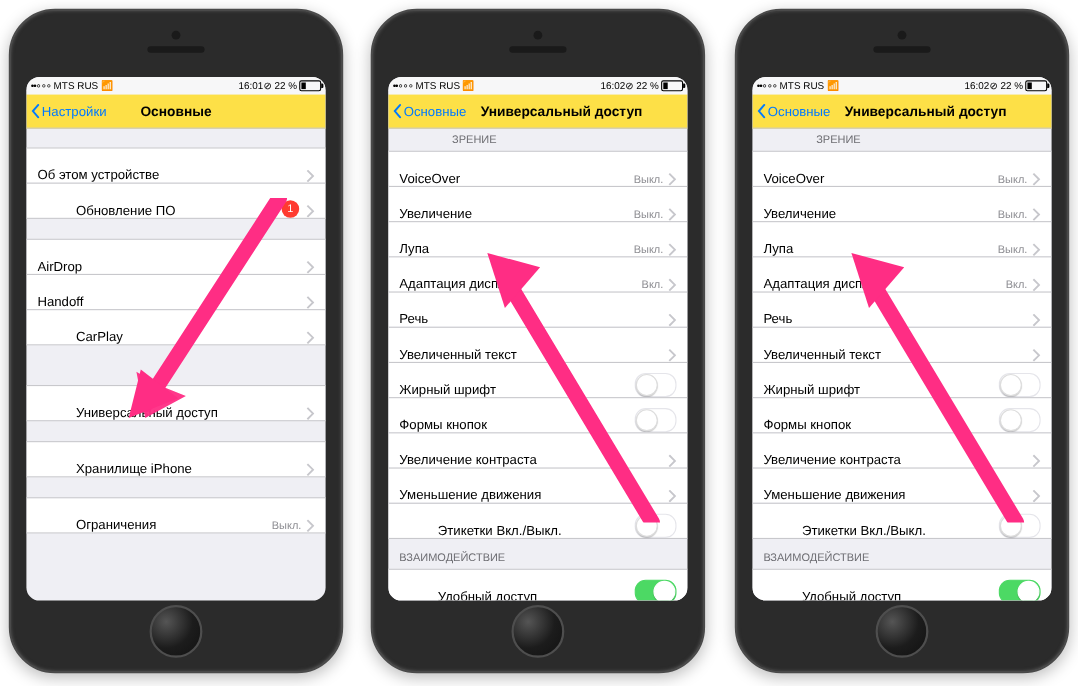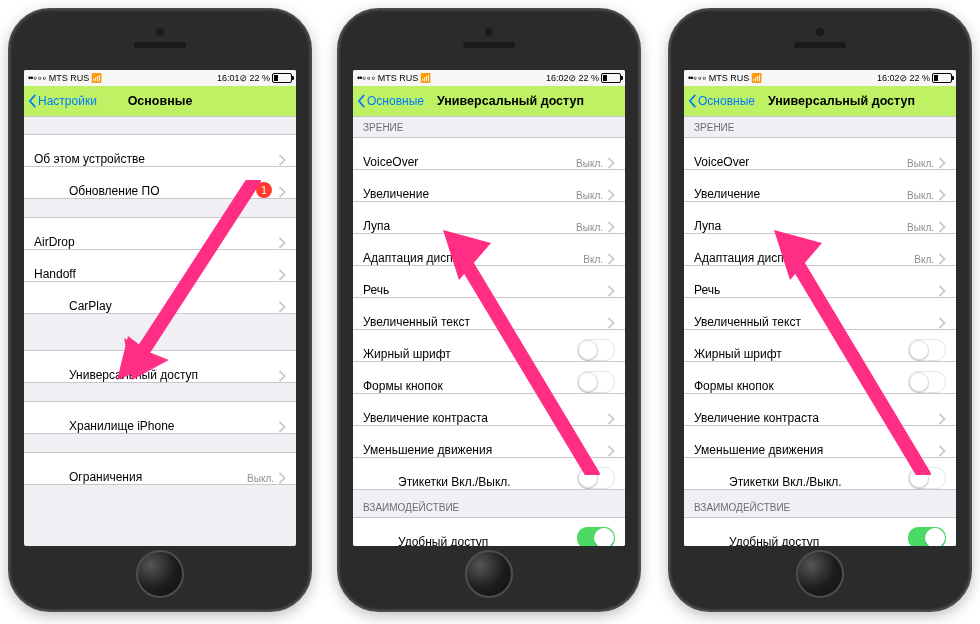--- a/index.html
+++ b/index.html
@@ -23,21 +23,21 @@
   .phone.p1 { left: 8px; }
   .phone.p2 { left: 337px; }
   .phone.p3 { left: 668px; }
   .screen {
     position: absolute;
     top: 60px;
     left: 14px;
     right: 14px;
     bottom: 64px;
     background: #efeff4;
-    border-radius: 2px;
+    border-radius: 12px;
     overflow: hidden;
     font-size: 12px;
     color: #000;
   }
   .speaker {
     position: absolute;
     top: 32px;
     left: 50%;
     transform: translateX(-50%);
     width: 52px;
@@ -73,21 +73,21 @@
     align-items: center;
     font-size: 9px;
     padding: 0 4px;
     color: #000;
   }
   .status .center { flex: 1; text-align: right; }
   .status .right { text-align: left; }
   .dots { letter-spacing: -1px; font-size: 9px;}
   .nav {
     height: 30px;
-    background: #bef264;
+    background: #fde047;
     border-bottom: 1px solid #c8c8cc;
     position: relative;
     display: flex;
     align-items: center;
   }
   .nav .back {
     color: #007aff;
     font-size: 12px;
     padding-left: 2px;
     display: flex;
@@ -104,21 +104,21 @@
     pointer-events: none;
   }
   .nav.longback .title { text-align: left; padding-left: 84px; }
   .content { position: absolute; top: 46px; left: 0; right: 0; bottom: 0; overflow: hidden; }
   .section-header {
     padding: 12px 10px 4px;
     font-size: 10px;
     color: #6d6d72;
     text-transform: uppercase;
   }
-  .section-header.small-top { padding-top: 6px; }
+  .section-header.small-top { padding-top: 6px; margin-left: 48px; }
   .row {
     background: #fff;
     border-top: 0.5px solid #c8c8cc;
     height: 31px;
     display: flex;
     align-items: flex-end;
     padding: 0 10px;
     position: relative;
     font-size: 12px;
   }

